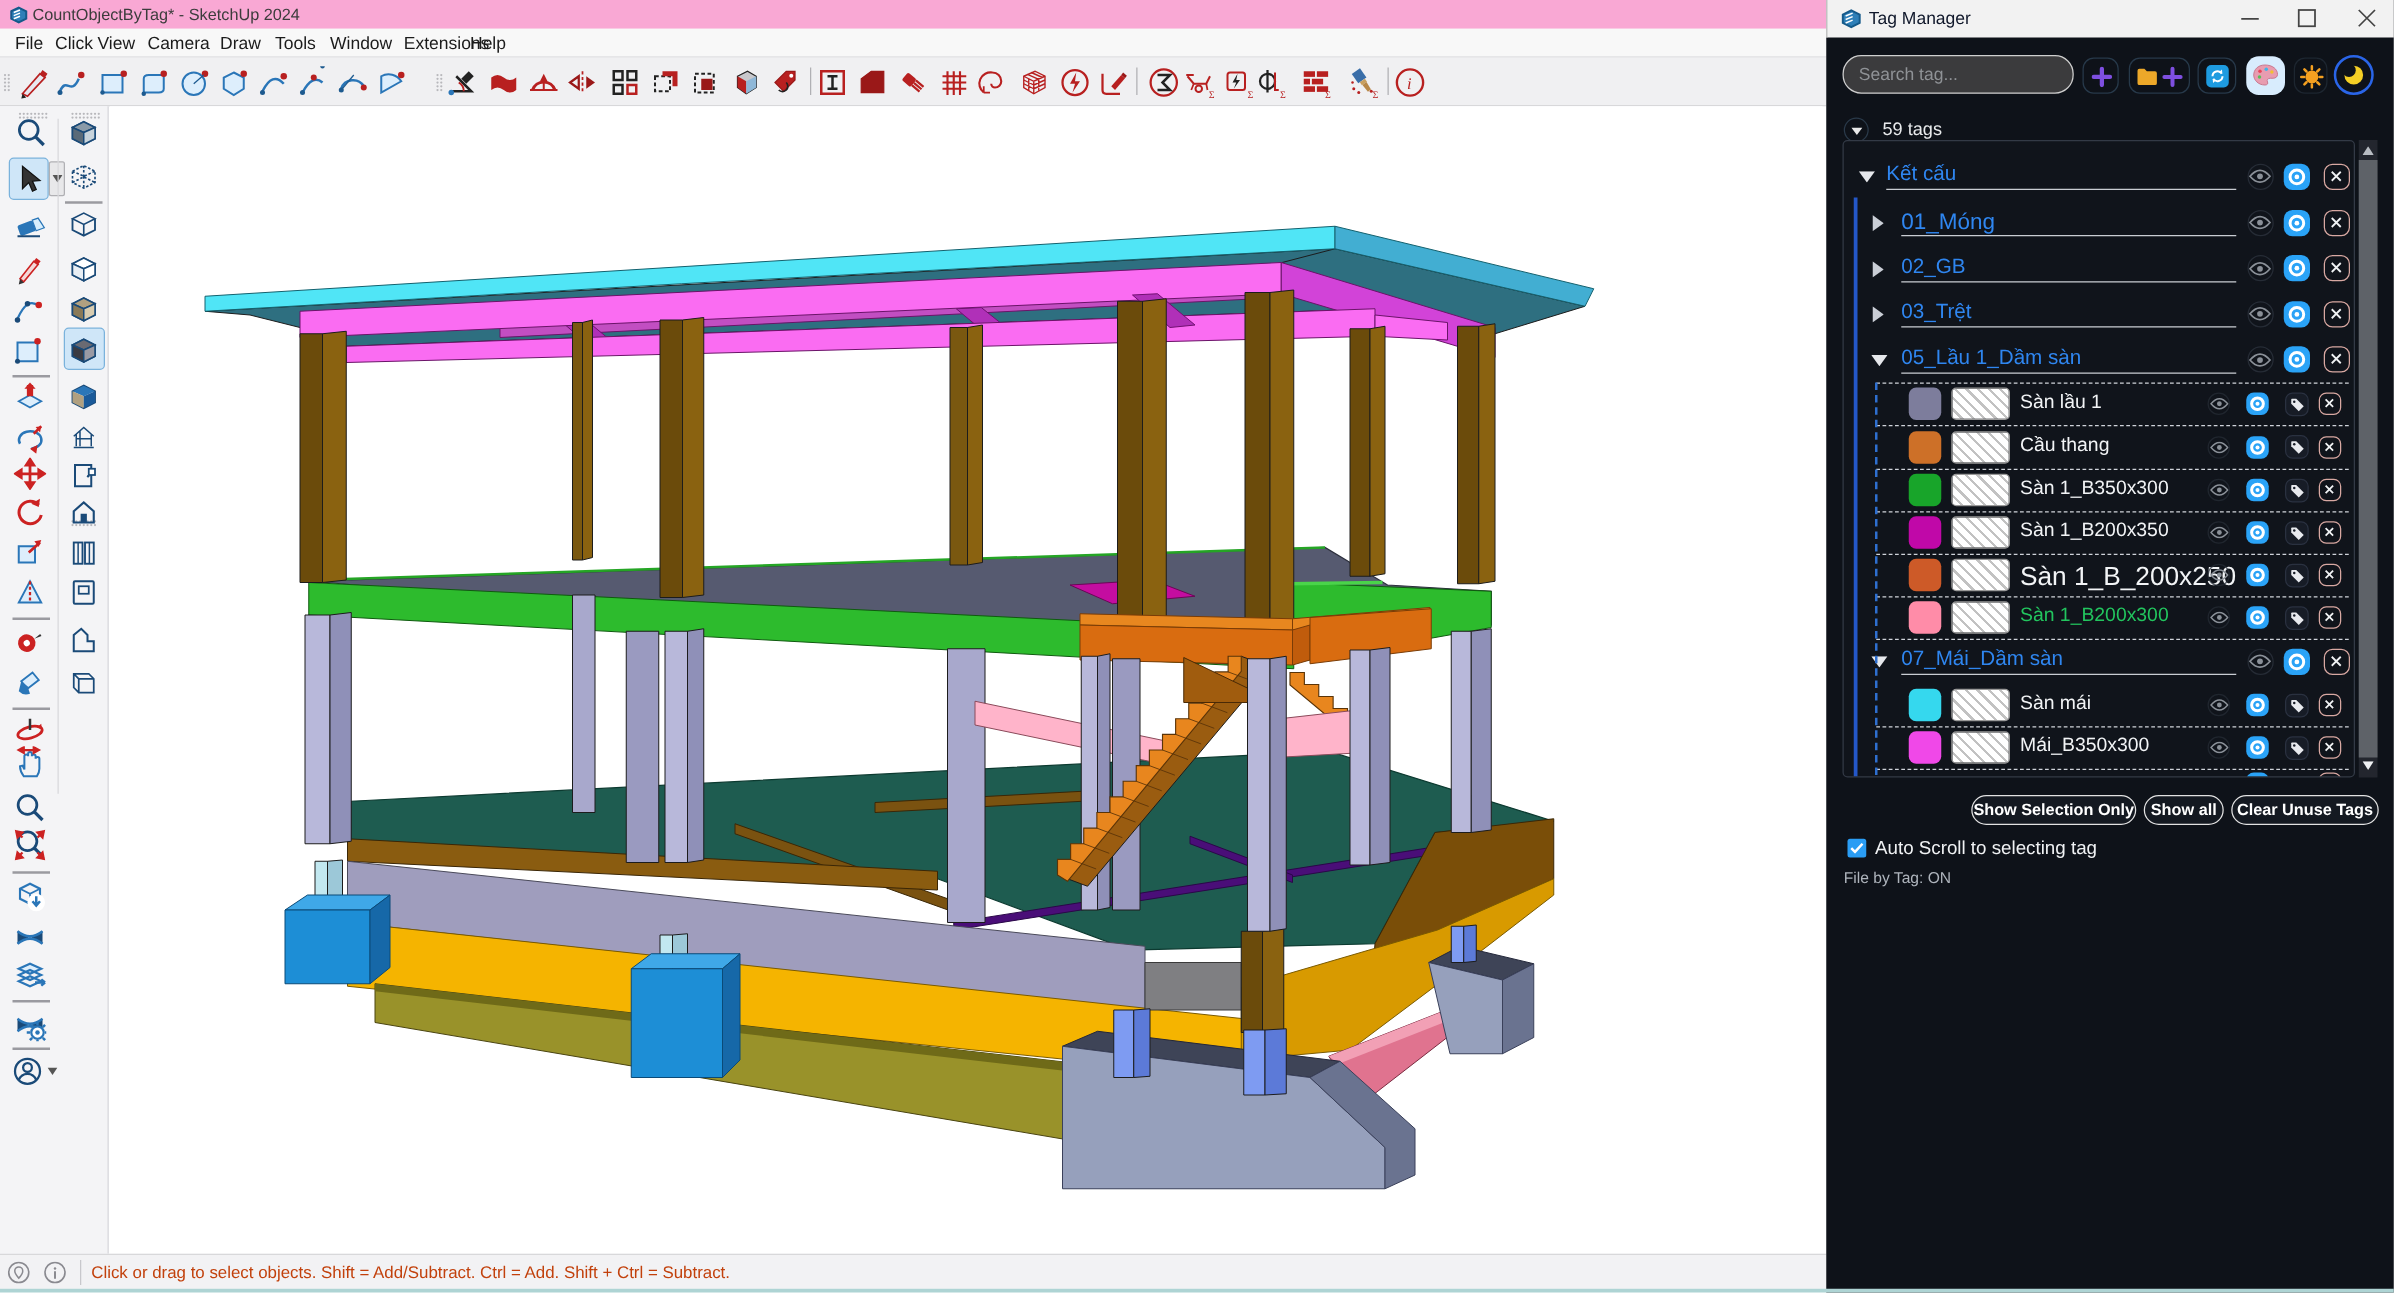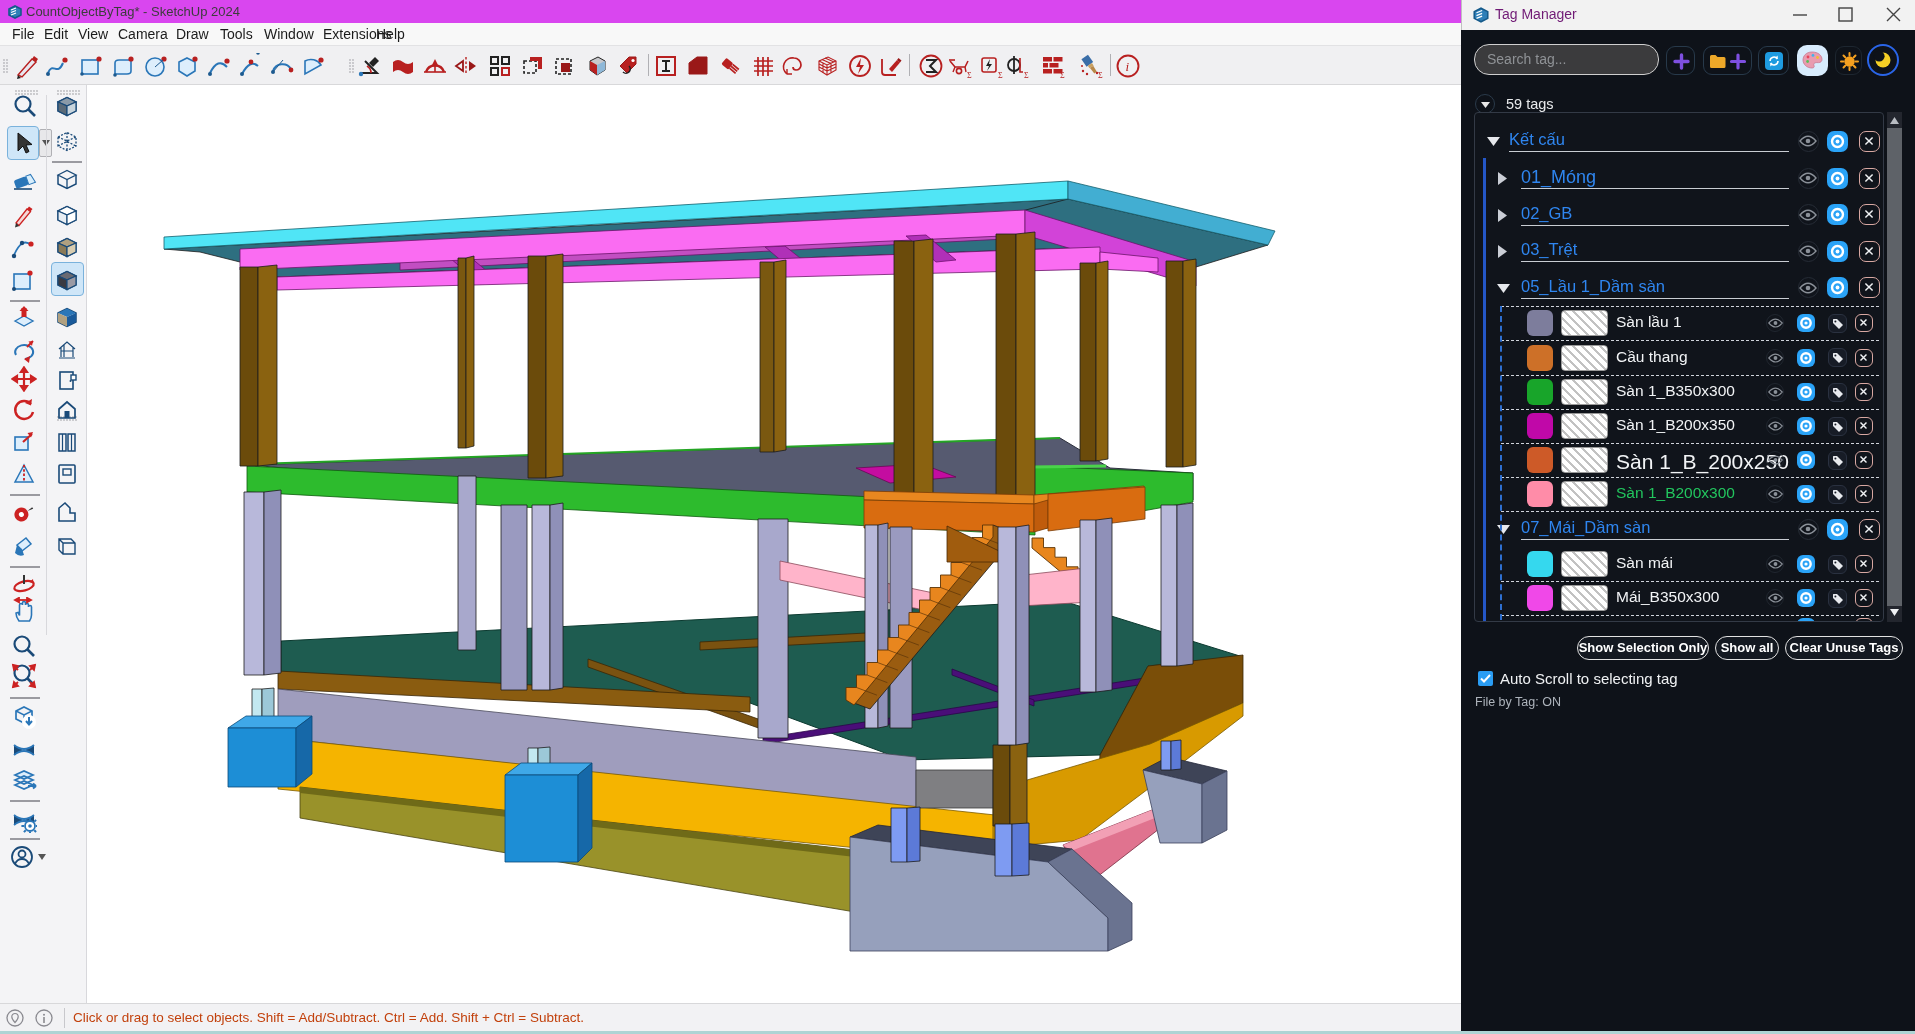--- a/index.html
+++ b/index.html
@@ -1,19 +1,19 @@
 <!DOCTYPE html>
 <html><head>
 <meta charset="utf-8">
 <style>
   * { margin:0; padding:0; box-sizing:border-box; }
   html,body { width:1915px; height:1034px; overflow:hidden; background:#fff;
     font-family:"Liberation Sans", sans-serif; }
   .abs { position:absolute; }
-  #titlebar { left:0; top:0; width:1461px; height:23px; background:#d946ef;text-align:center; }
+  #titlebar { left:0; top:0; width:1461px; height:23px; background:#f9a8d4;text-align:center; }
   #menubar { left:0; top:23px; width:1461px; height:22px; background:#f8f8f8; }
   .menuitem { position:absolute; top:3px; font-size:14px; color:#1b1b1b; }
   #toolbar { left:0; top:45px; width:1461px; height:40px; background:#f0f0f2;
     border-top:1px solid #e2e2e4; border-bottom:1px solid #d8d8da; }
   #lefttb { left:0; top:85px; width:87px; height:918px; background:#f4f4f6; border-right:1px solid #d8d8dc;}
   #canvas { left:88px; top:85px; width:1370px; height:918px; background:#ffffff; }
   #statusbar { left:0; top:1003px; width:1461px; height:28px; background:#f2f2f4; border-top:1px solid #d8d8da;}
   #bottomline { left:0; top:1031px; width:1915px; height:3px; background:#aed4d4; }
   #panel { left:1461px; top:0; width:454px; height:1034px; background:#0e1219; }
   .pill { position:absolute; height:24px; background:#141921; border:1.5px solid #e2e2e2;
@@ -26,21 +26,21 @@
   <svg class="abs" style="left:7px;top:4px" width="16" height="16" viewBox="0 0 16 16">
     <g fill="none" stroke="#1d6fa5" stroke-width="1.6">
       <path d="M2 5 L8 2 L14 5 L14 11 L8 14 L2 11 Z" fill="#2e7fb8" stroke="#155a8a"></path>
       <path d="M4 6 l5 -2 M4 8.5 l5 -2 M4 11 l5 -2" stroke="#fff" stroke-width="1.1"></path>
     </g>
   </svg>
   <span class="abs" style="left:26px;top:4px;font-size:13px;color:#3c3c3c;">CountObjectByTag* - SketchUp 2024</span>
 </div>
 <div class="abs" id="menubar">
   <span class="menuitem" style="left:12px">File</span>
-  <span class="menuitem" style="left:44px">Edit</span>
+  <span class="menuitem" style="left:44px">Click</span>
   <span class="menuitem" style="left:78px">View</span>
   <span class="menuitem" style="left:118px">Camera</span>
   <span class="menuitem" style="left:176px">Draw</span>
   <span class="menuitem" style="left:220px">Tools</span>
   <span class="menuitem" style="left:264px">Window</span>
   <span class="menuitem" style="left:323px">Extensions</span>
   <span class="menuitem" style="left:376px">Help</span>
 </div>
 <div class="abs" id="toolbar">
     <svg class="abs" style="left:2px;top:6px" width="8" height="26" viewBox="0 0 8 26">
@@ -670,21 +670,21 @@
   </svg>
   <div class="abs" style="left:64px;top:4px;width:1px;height:20px;background:#c8c8cc"></div>
   <span class="abs" style="left:73px;top:6px;font-size:13.5px;color:#c2410c;">Click or drag to select objects. Shift = Add/Subtract. Ctrl = Add. Shift + Ctrl = Subtract.</span>
 </div>
 <div class="abs" id="panel"></div>
 <div class="abs" id="paneltitle">
   <svg class="abs" style="left:10px;top:6px" width="18" height="18" viewBox="0 0 16 16">
     <path d="M2 5 L8 2 L14 5 L14 11 L8 14 L2 11 Z" fill="#2e7fb8" stroke="#155a8a" stroke-width="1.4"></path>
     <path d="M4 6 l5 -2 M4 8.5 l5 -2 M4 11 l5 -2" stroke="#fff" stroke-width="1.1" fill="none"></path>
   </svg>
-  <span class="abs" style="left:33px;top:6px;font-size:14px;color:#701a75;">Tag Manager</span>
+  <span class="abs" style="left:33px;top:6px;font-size:14px;color:#0f172a;">Tag Manager</span>
   <svg class="abs" style="left:325px;top:0" width="129" height="30" viewBox="0 0 129 30">
     <path d="M6 15 h14" stroke="#444" stroke-width="1.4"></path>
     <rect x="52" y="8" width="13" height="13" fill="none" stroke="#444" stroke-width="1.4"></rect>
     <path d="M100 8 l13 13 M113 8 l-13 13" stroke="#444" stroke-width="1.4"></path>
   </svg>
 </div>
 <div class="abs" id="panelbody" style="left:1461px;top:30px;width:454px;height:1004px;">
 
   <div class="abs" style="left:13px;top:14px;width:185px;height:31px;background:#3b3b3d;border:1.5px solid #cfcfcf;border-radius:15px;">
     <span style="position:absolute;left:12px;top:6px;font-size:14px;color:#8f9296;">Search tag...</span>

